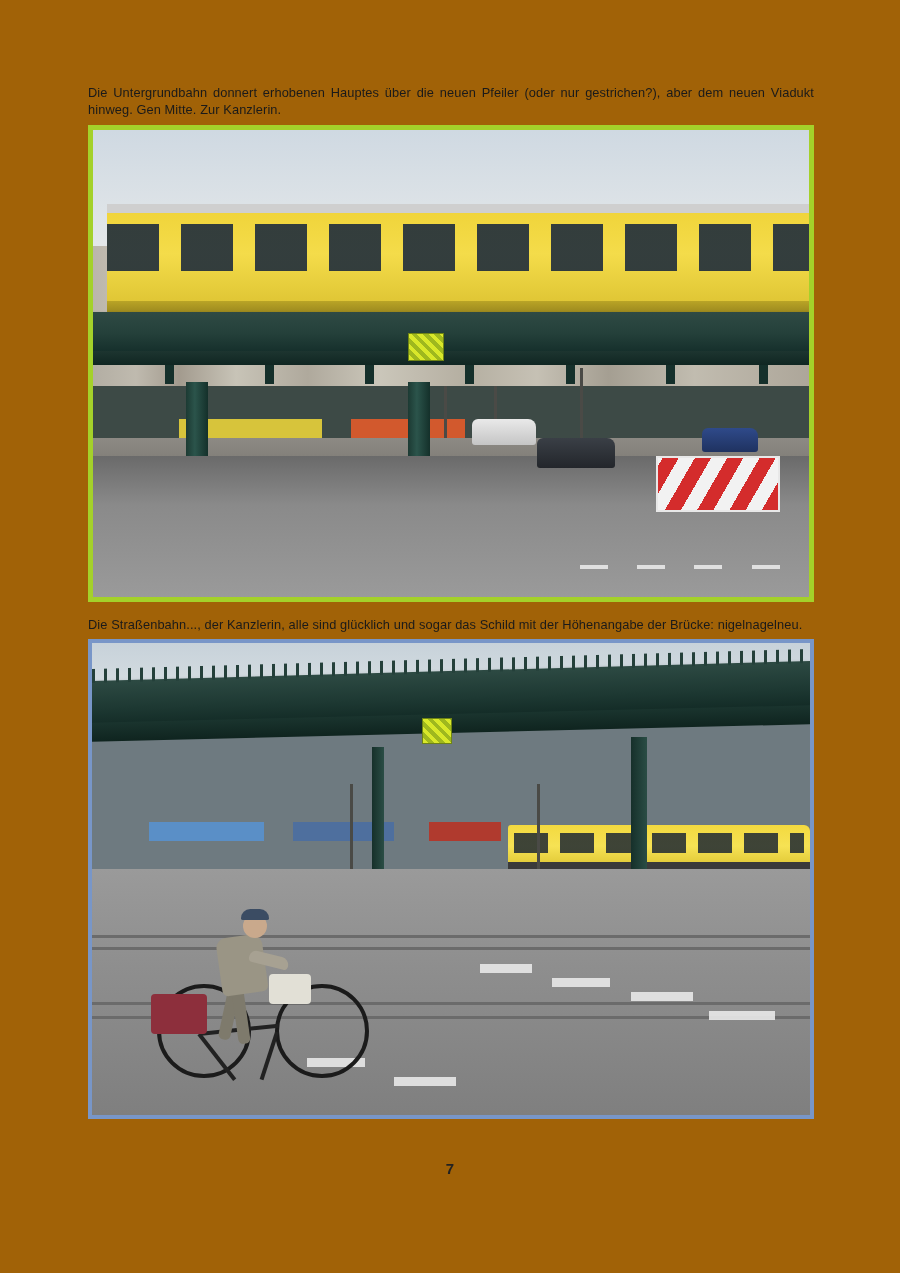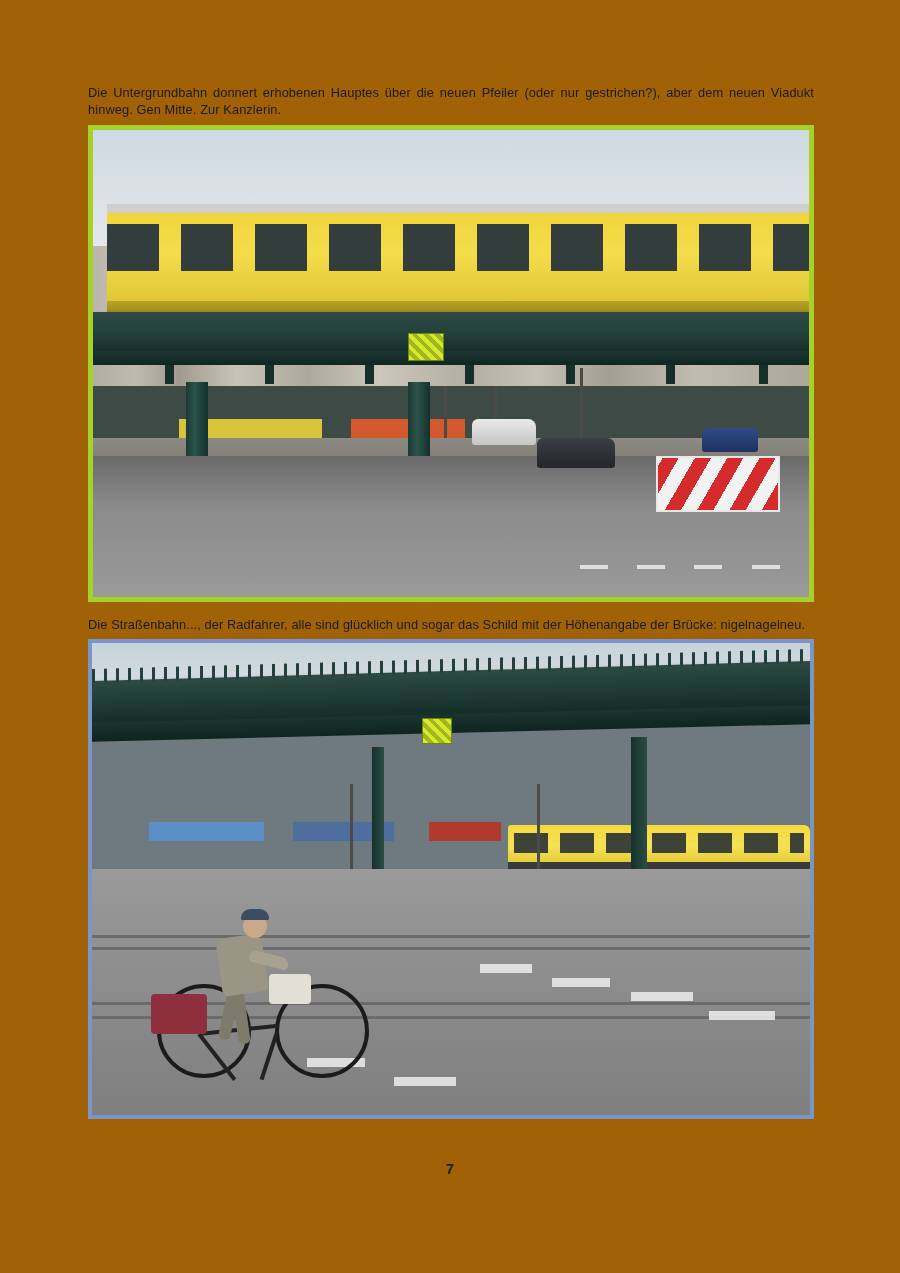--- a/index.html
+++ b/index.html
@@ -397,21 +397,21 @@
           <div class="p1-barrier"></div>
 
           <div class="p1-lane-dash" style="left:68%;"></div>
           <div class="p1-lane-dash" style="left:76%;"></div>
           <div class="p1-lane-dash" style="left:84%;"></div>
           <div class="p1-lane-dash" style="left:92%;"></div>
         </div>
       </div>
     </div>
 
-    <p class="caption j2" style="margin-top:14px;">Die Straßenbahn..., der Radfahrer, alle sind glücklich und sogar das Schild mit der Höhenangabe der Brücke: nigelnagelneu.</p>
+    <p class="caption j2" style="margin-top:14px;">Die Straßenbahn..., der Kanzlerin, alle sind glücklich und sogar das Schild mit der Höhenangabe der Brücke: nigelnagelneu.</p>
 
     <div class="figure" id="figure-2">
       <div class="figure-frame">
         <div class="photo">
           <div class="p2-sky"></div>
           <div class="p2-buildings"></div>
 
           <div class="p2-shop" style="left:8%; top:38%; width:16%; background:#5a8fc7;"></div>
           <div class="p2-shop" style="left:28%; top:38%; width:14%; background:#4e6f9e;"></div>
           <div class="p2-shop" style="left:47%; top:38%; width:10%; background:#b03a2e;"></div>

